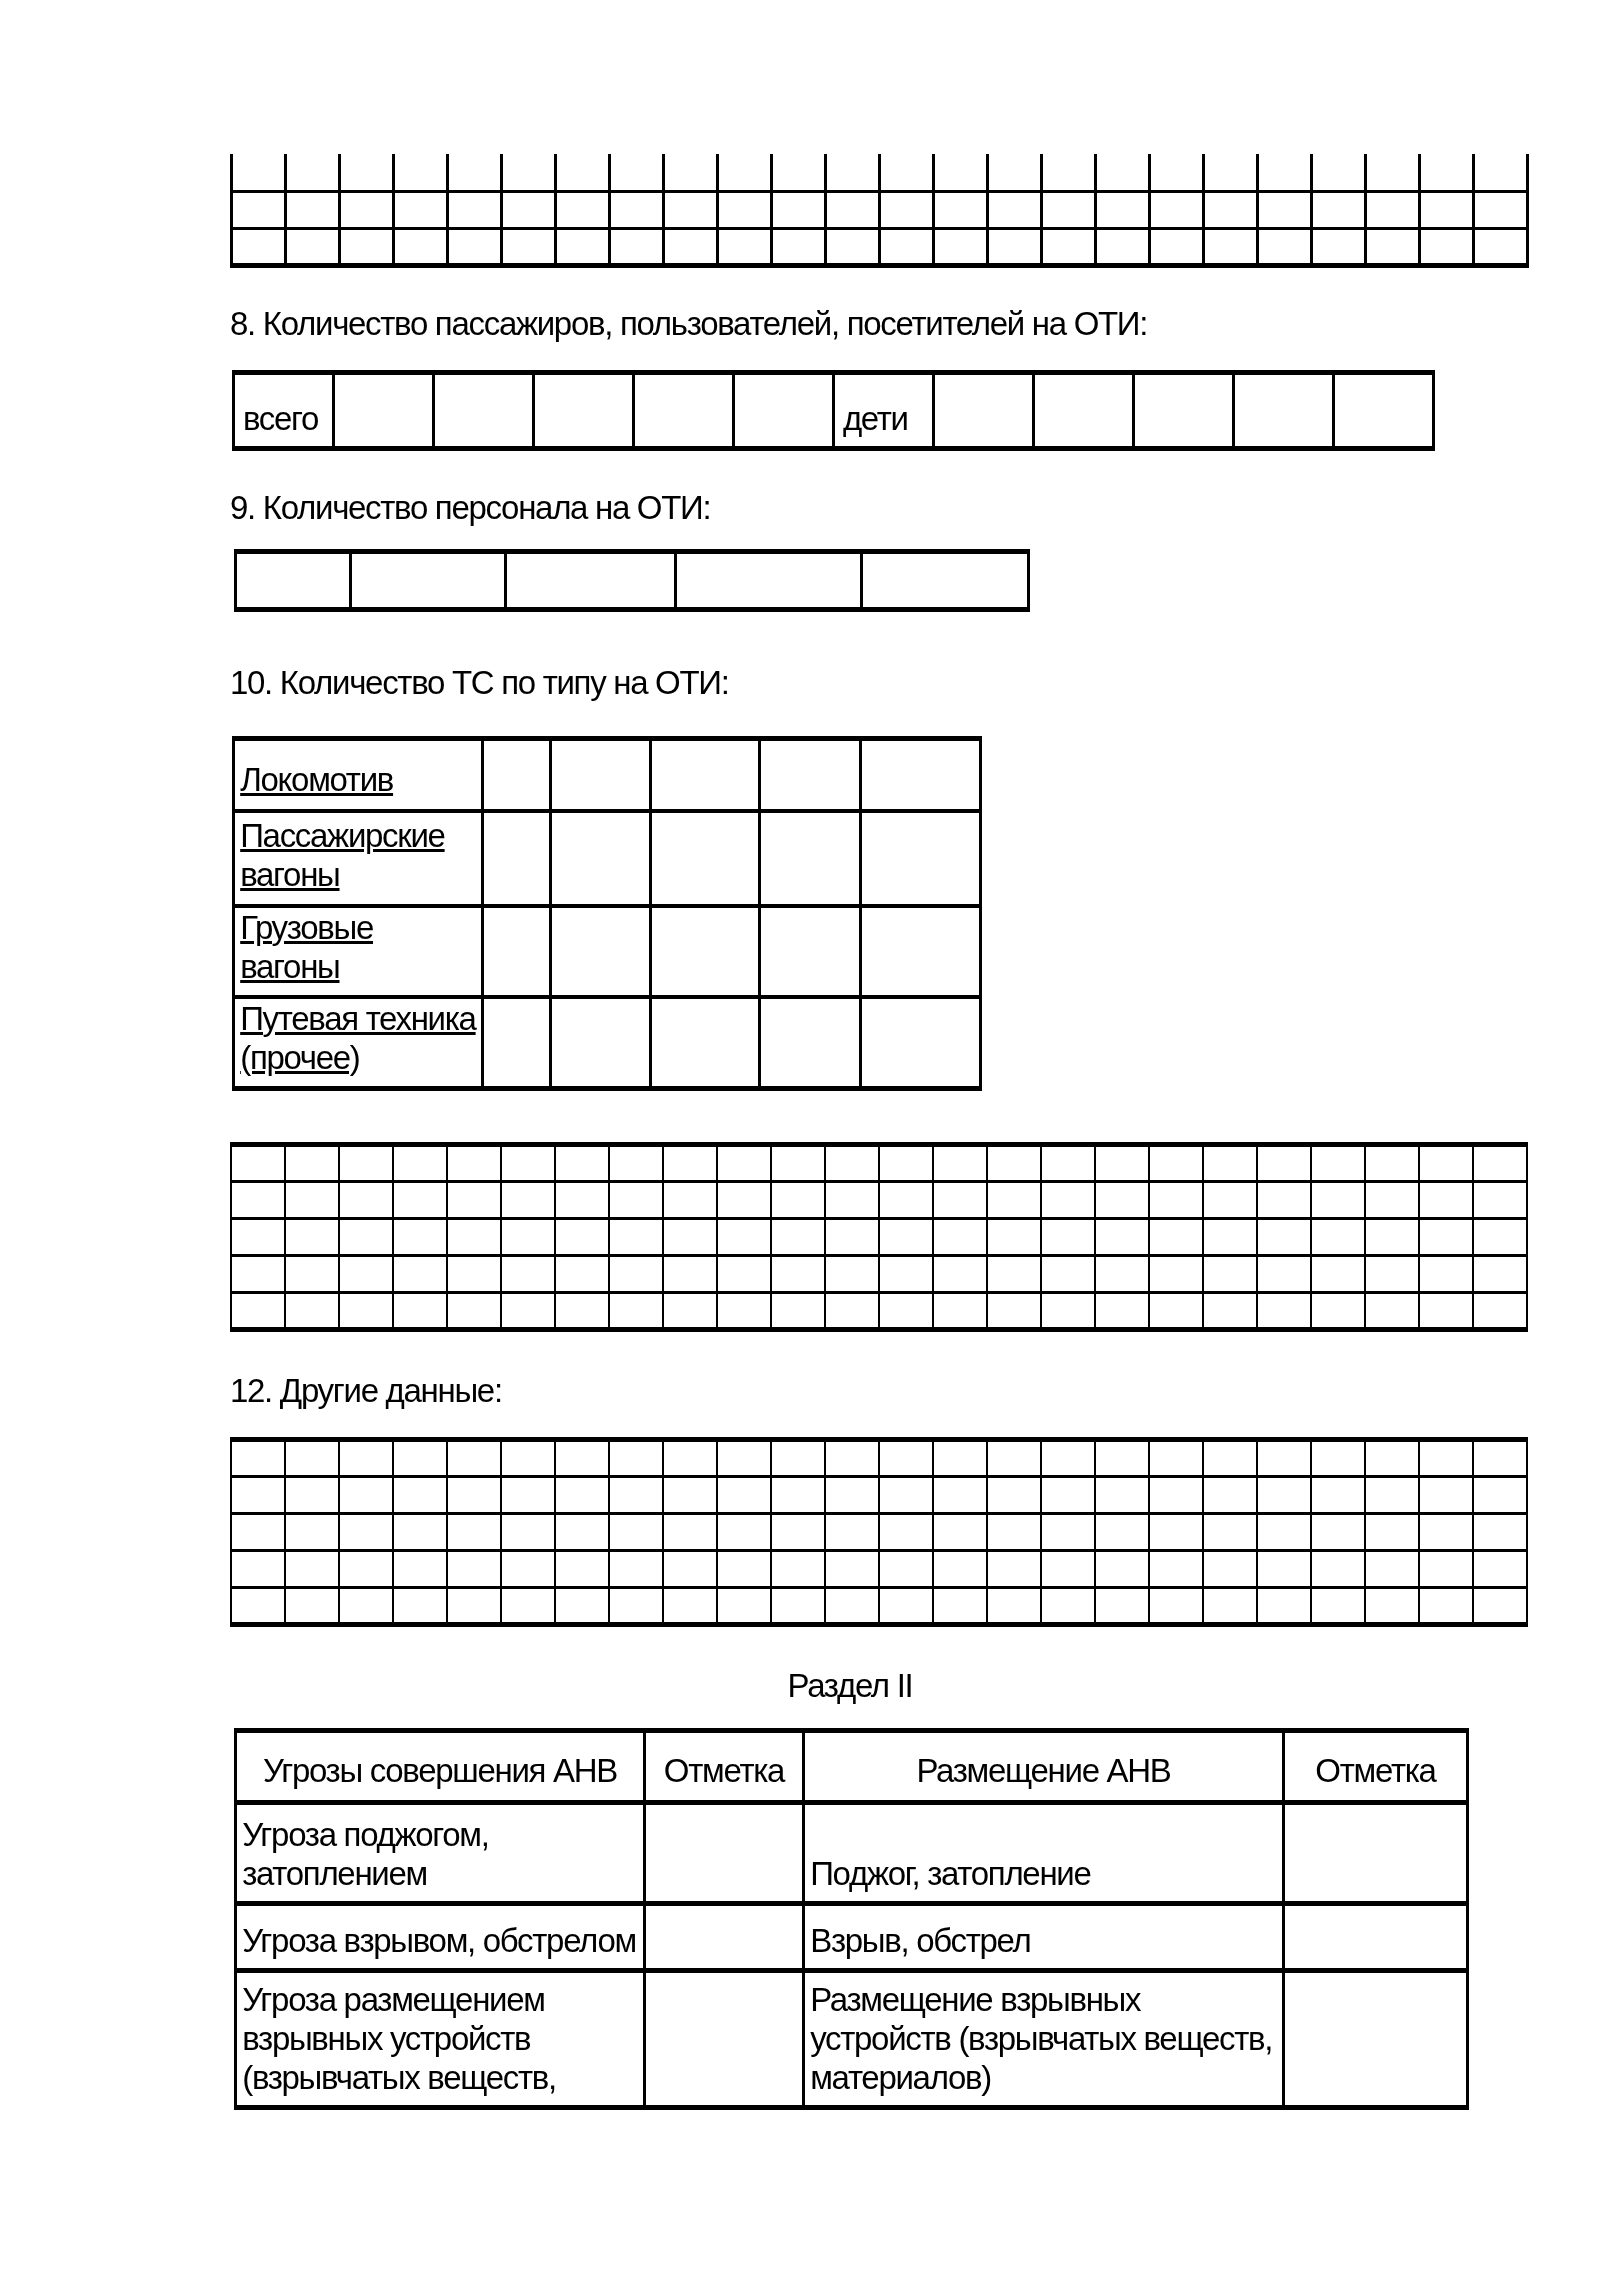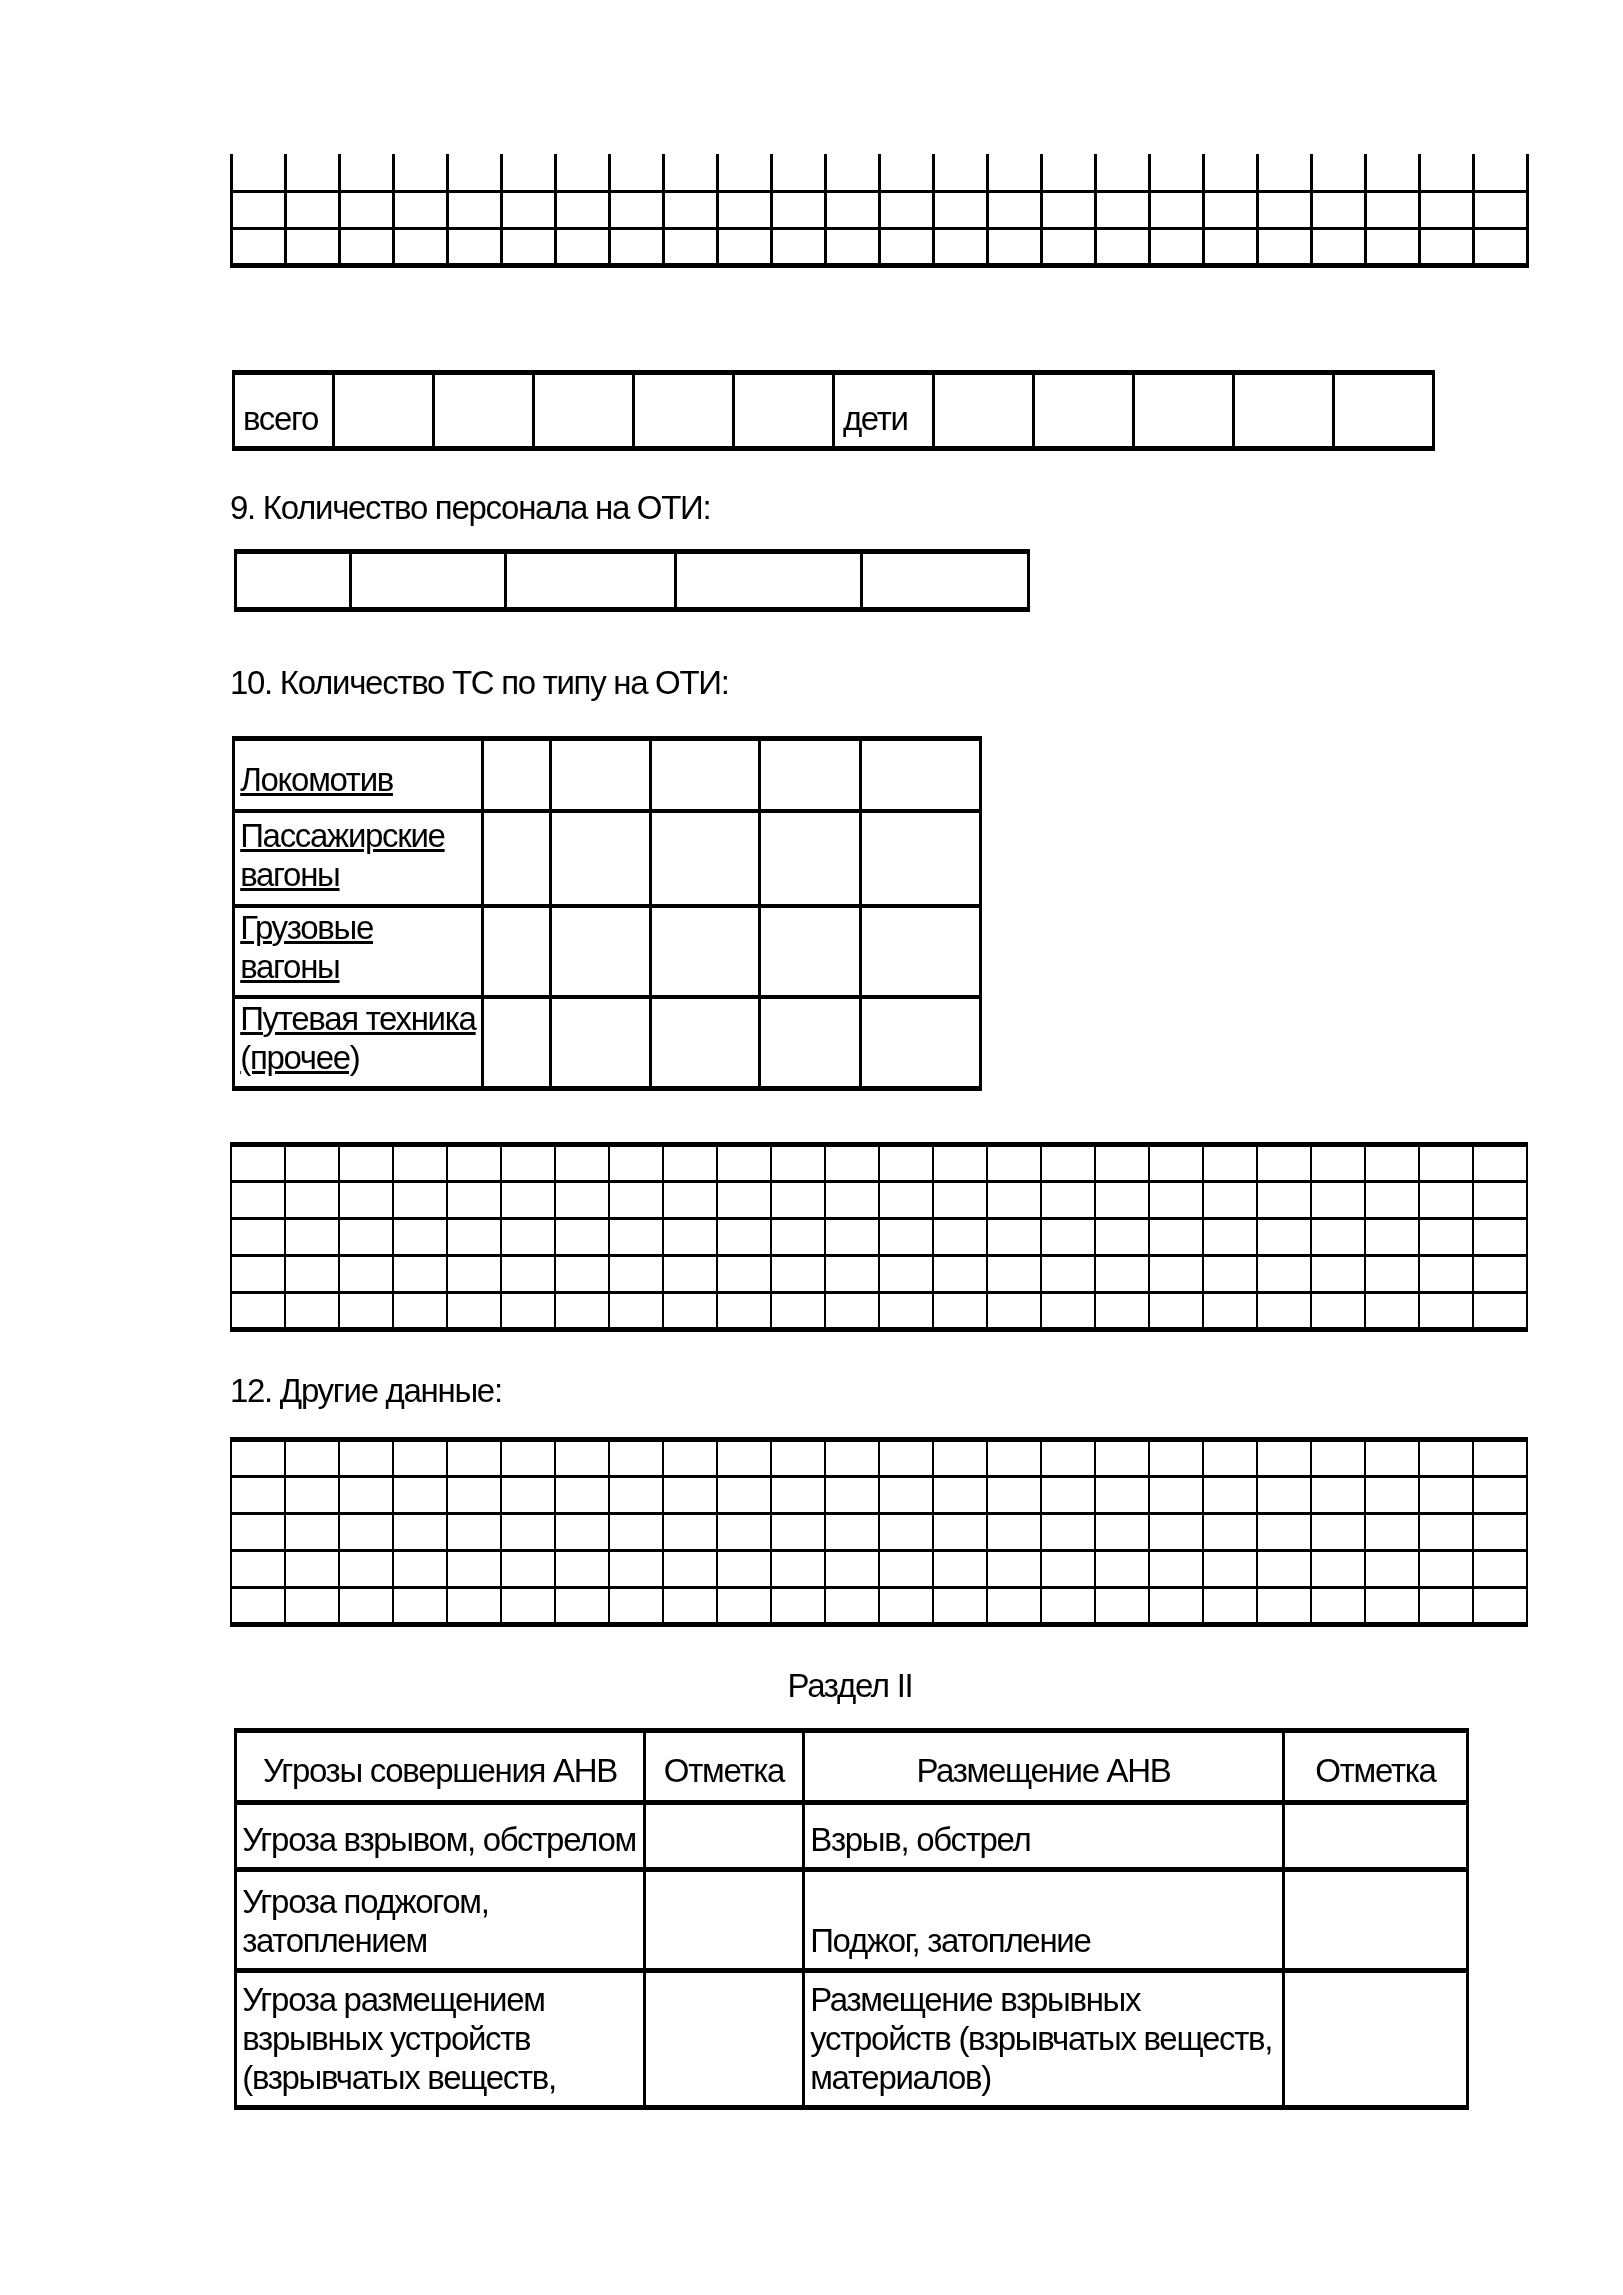--- a/index.html
+++ b/index.html
@@ -170,20 +170,21 @@
             <td></td>
             <td></td>
             <td></td>
             <td></td>
             <td></td>
           </tr>
         </tbody>
       </table>
     </div>
 
+  <div class="h" id="h8">8. Количество пассажиров, пользователей, посетителей на ОТИ:</div>
   <div class="host" id="t8">
       <table class="t8" style="width: 1200px;">
         <colgroup>
           <col style="width: 100px;">
           <col style="width: 100px;">
           <col style="width: 100px;">
           <col style="width: 100px;">
           <col style="width: 100px;">
           <col style="width: 100px;">
           <col style="width: 100px;">
@@ -618,32 +619,32 @@
           <col style="width: 480px;">
           <col style="width: 184px;">
         </colgroup>
         <tbody>
           <tr style="height: 72px;">
             <td class="hdr">Угрозы совершения АНВ</td>
             <td class="hdr">Отметка</td>
             <td class="hdr">Размещение АНВ</td>
             <td class="hdr">Отметка</td>
           </tr>
+          <tr style="height: 101px;">
+            <td class="cell">Угроза поджогом, затоплением</td>
+            <td class="cell"></td>
+            <td class="cell">Поджог, затопление</td>
+            <td class="cell"></td>
+          </tr>
           <tr style="height: 67px;">
             <td class="cell">Угроза взрывом, обстрелом</td>
             <td class="cell"></td>
             <td class="cell">Взрыв, обстрел</td>
             <td class="cell"></td>
           </tr>
-          <tr style="height: 101px;">
-            <td class="cell">Угроза поджогом, затоплением</td>
-            <td class="cell"></td>
-            <td class="cell">Поджог, затопление</td>
-            <td class="cell"></td>
-          </tr>
           <tr style="height: 137px;">
             <td class="cell">Угроза размещением взрывных устройств (взрывчатых веществ,</td>
             <td class="cell"></td>
             <td class="cell">Размещение взрывных устройств (взрывчатых веществ, материалов)</td>
             <td class="cell"></td>
           </tr>
         </tbody>
       </table>
     </div>
 

